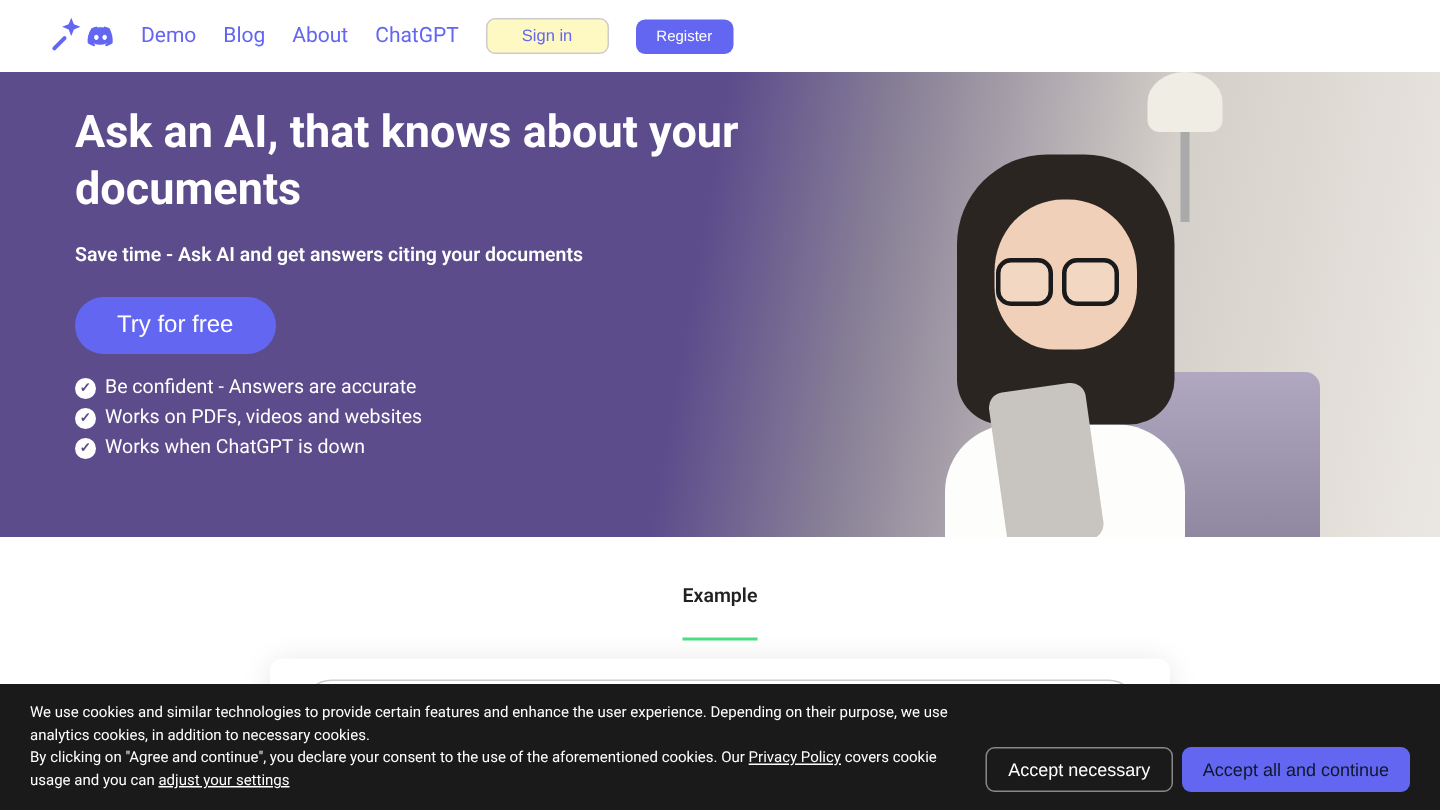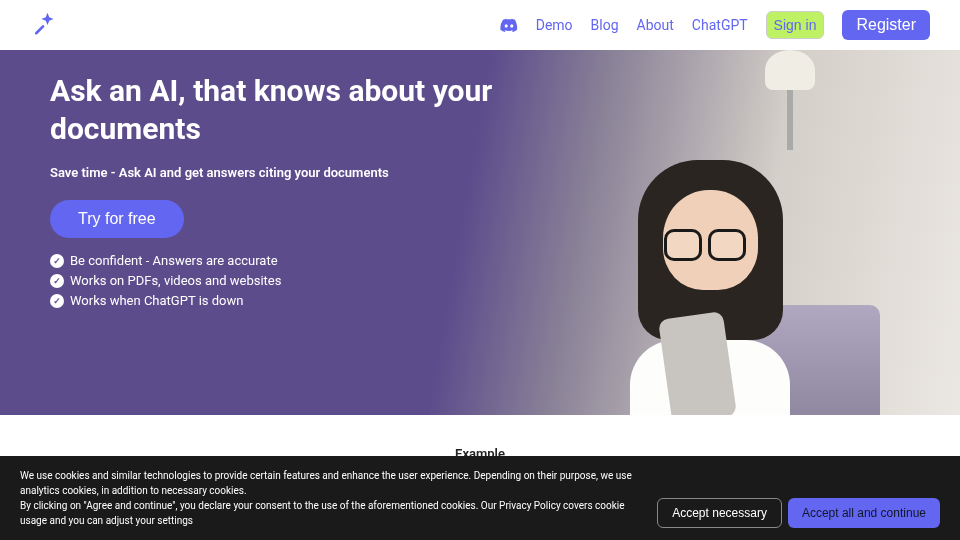--- a/index.html
+++ b/index.html
@@ -1,25 +1,25 @@
 <!DOCTYPE html>
 <html><head>
 <meta charset="utf-8">
 <style>
 *{margin:0;padding:0;box-sizing:border-box}
 body{font-family:-apple-system,BlinkMacSystemFont,"Segoe UI",Roboto,Arial,sans-serif;width:960px;height:540px;overflow:hidden;background:#fff;position:relative}
-.header{display:flex;justify-content:space-between;align-items:center;padding:10px 30px;background:#fff}
+.header{display:flex;align-items:center;padding:10px 30px;background:#fff}
 .logo{display:flex;align-items:center}
 .logo svg{width:28px;height:28px}
 .nav{display:flex;align-items:center;gap:18px}
 .nav-link{color:#6366f1;font-size:14px;text-decoration:none;cursor:pointer}
 .discord-icon{color:#6366f1;display:flex;align-items:center}
-.btn-signin{background:#bef264;border:1px solid #ccc;color:#6366f1;padding:5px 7px;border-radius:6px;font-size:14px;cursor:pointer}
-.btn-register{background:#6366f1;border:none;color:#fff;padding:6px 14px;border-radius:6px;font-size:16px;cursor:pointer}
-.hero{position:relative;height:365px;background:linear-gradient(100deg,#5c4c8c 0%,#5c4c8c 48%,#8a8297 60%,#d4cfc8 78%,#ebe7e2 100%);overflow:hidden}
+.btn-signin{background:#fef9c3;border:1px solid #ccc;color:#6366f1;padding:5px 23px;border-radius:6px;font-size:11px;cursor:pointer}
+.btn-register{background:#6366f1;border:none;color:#fff;padding:6px 14px;border-radius:6px;font-size:10px;cursor:pointer}
+.hero{position:relative;height:310px;background:linear-gradient(100deg,#5c4c8c 0%,#5c4c8c 48%,#8a8297 60%,#d4cfc8 78%,#ebe7e2 100%);overflow:hidden}
 .hero-content{position:relative;z-index:2;padding:22px 50px;color:#fff;max-width:550px}
 .hero-title{font-size:30px;font-weight:700;line-height:1.25;margin-bottom:18px}
 .hero-subtitle{font-size:13px;font-weight:600;margin-bottom:20px}
 .btn-cta{background:#6366f1;border:none;color:#fff;padding:10px 28px;border-radius:20px;font-size:16px;cursor:pointer;margin-bottom:15px}
 .features{list-style:none}
 .features li{display:flex;align-items:center;gap:6px;font-size:13px;margin-bottom:5px}
 .check-icon{display:inline-flex;align-items:center;justify-content:center;width:14px;height:14px;background:#fff;border-radius:50%;color:#5c4c8c;font-size:9px;font-weight:bold}
 .hero-image{position:absolute;right:0;top:0;bottom:0;width:500px;display:flex;align-items:flex-end;justify-content:center}
 .person{position:relative;width:280px;height:280px;margin-top:30px}
 .lamp{position:absolute;right:140px;top:0;width:60px;height:100px}
@@ -33,21 +33,21 @@
 .shirt{position:absolute;top:205px;left:60px;width:160px;height:90px;background:#fdfdfb;border-radius:45px 45px 0 0}
 .laptop{position:absolute;right:-30px;bottom:0;width:200px;height:110px;background:linear-gradient(180deg,#b0a8c0,#9088a0);border-radius:10px 10px 0 0}
 .example-section{text-align:center;padding-top:28px}
 .example-label{font-size:13px;font-weight:600;color:#222;border-bottom:2px solid #4ade80;padding-bottom:20px;display:inline-block}
 .example-card{background:#fff;border-radius:8px;box-shadow:0 2px 20px rgba(0,0,0,0.1);width:600px;margin:12px auto 0;padding:14px 20px}
 .search-box{display:flex;align-items:center;border:1px solid #ccc;border-radius:22px;padding:8px 16px;gap:8px}
 .search-text{flex:1;font-size:16px;color:#222;text-align:left;font-family:Georgia,serif}
 .search-icon{color:#6366f1;font-size:18px}
 .cookie-banner{position:absolute;bottom:0;left:0;right:0;background:#1a1a1a;color:#fff;padding:12px 20px;display:flex;align-items:flex-end;justify-content:space-between;gap:20px}
 .cookie-text{font-size:10px;line-height:1.5;flex:1}
-.cookie-text a{color:#fff;}
+.cookie-text a{color:#fff;text-decoration:underline}
 .cookie-buttons{display:flex;gap:6px}
 .btn-necessary{background:#1a1a1a;border:1px solid #888;color:#fff;padding:7px 14px;border-radius:6px;font-size:12px;cursor:pointer;white-space:nowrap}
 .btn-accept-all{background:#6366f1;border:none;color:#0f172a;padding:8px 14px;border-radius:6px;font-size:12px;cursor:pointer;white-space:nowrap}
 </style>
 </head>
 <body>
 
 <div class="header">
   <div class="logo">
     <svg viewBox="0 0 32 32">

